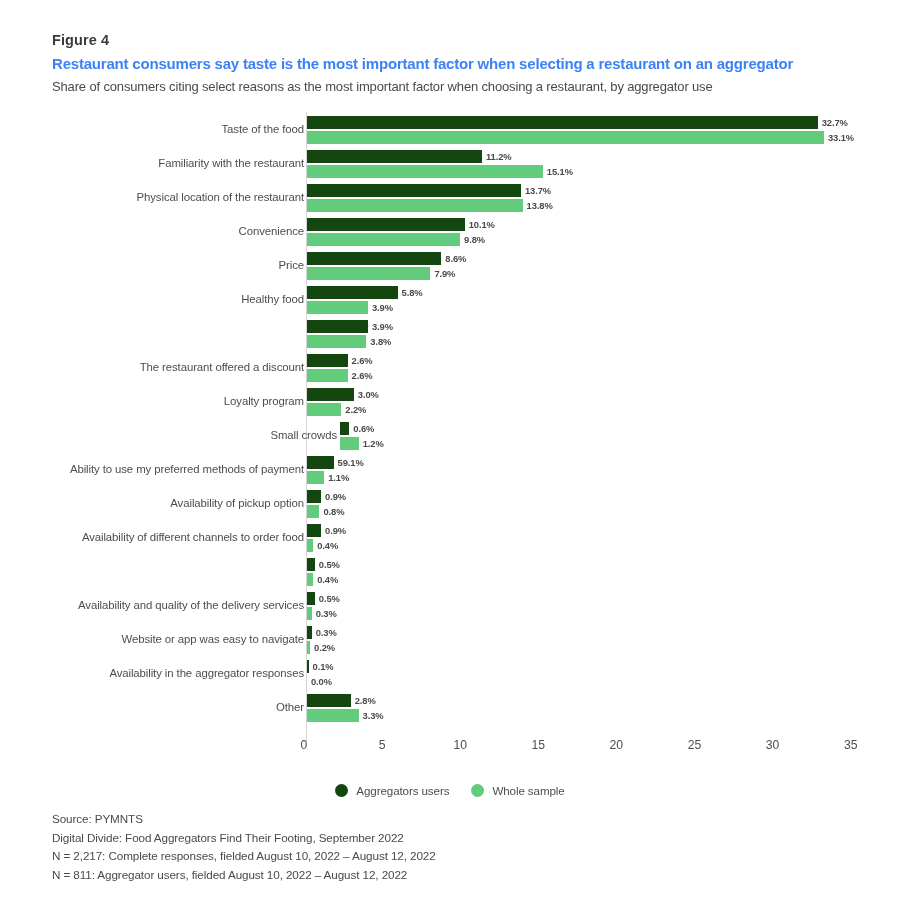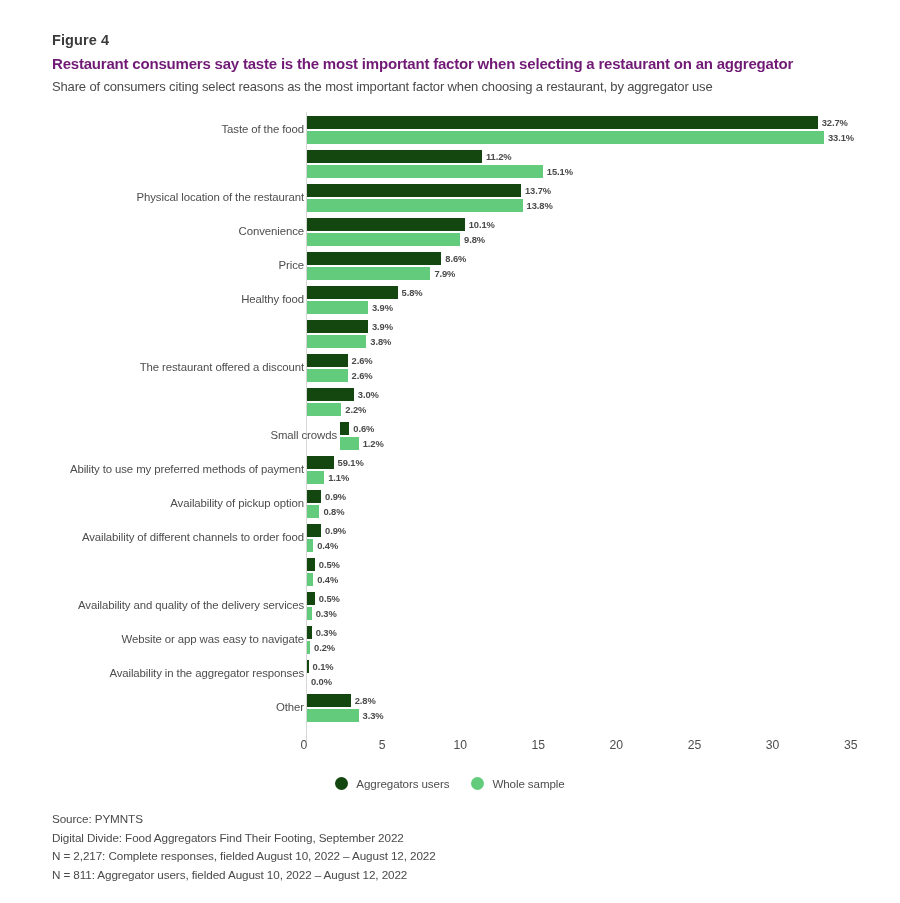--- a/index.html
+++ b/index.html
@@ -29,21 +29,21 @@
     font-size: 14.5px;
     font-weight: bold;
     color: #3b3b3b;
     letter-spacing: .1px;
   }
   .fig-title {
     position: absolute;
     left: 52px; top: 55px;
     font-size: 15px;
     font-weight: bold;
-    color: #701a75;
+    color: #3b82f6;
     letter-spacing: -.2px;
     white-space: nowrap;
   }
   .fig-sub {
     position: absolute;
     left: 52px; top: 79px;
     font-size: 13px;
     font-weight: 400;
     color: #4a4a4a;
     letter-spacing: -.15px;
@@ -122,21 +122,21 @@
   }
 
   
   .legend {
     position: absolute;
     left: 0; top: 777px;
     width: 900px;
     height: 20px;
     display: flex;
     justify-content: center;
-    align-items: flex-start;
+    align-items: flex-end;
   }
   .legend-item {
     display: flex;
     align-items: center;
     margin: 0 11px;
   }
   .legend-dot {
     width: 13px; height: 13px;
     border-radius: 50%;
     margin-right: 8px;
@@ -176,20 +176,21 @@
     <div class="axis-line"></div>
     <div id="rows">
         <div class="row" style="top: 6px;">
           <div class="cat-label">Taste of the food</div>
           <div class="bar dark" style="width: 510.752px; background: rgb(20, 71, 15);"></div>
           <div class="bar-val dark" style="left: 821.752px;">32.7%</div>
           <div class="bar light" style="width: 517px; background: rgb(98, 204, 124);"></div>
           <div class="bar-val light" style="left: 828px;">33.1%</div>
         </div>
         <div class="row" style="top: 40px;">
+          <div class="cat-label">Familiarity with the restaurant</div>
           <div class="bar dark" style="width: 174.937px; background: rgb(20, 71, 15);"></div>
           <div class="bar-val dark" style="left: 485.937px;">11.2%</div>
           <div class="bar light" style="width: 235.852px; background: rgb(98, 204, 124);"></div>
           <div class="bar-val light" style="left: 546.852px;">15.1%</div>
         </div>
         <div class="row" style="top: 74px;">
           <div class="cat-label">Physical location of the restaurant</div>
           <div class="bar dark" style="width: 213.985px; background: rgb(20, 71, 15);"></div>
           <div class="bar-val dark" style="left: 524.985px;">13.7%</div>
           <div class="bar light" style="width: 215.547px; background: rgb(98, 204, 124);"></div>
@@ -223,20 +224,21 @@
           <div class="bar-val light" style="left: 370.353px;">3.8%</div>
         </div>
         <div class="row" style="top: 244px;">
           <div class="cat-label">The restaurant offered a discount</div>
           <div class="bar dark" style="width: 40.6103px; background: rgb(20, 71, 15);"></div>
           <div class="bar-val dark" style="left: 351.61px;">2.6%</div>
           <div class="bar light" style="width: 40.6103px; background: rgb(98, 204, 124);"></div>
           <div class="bar-val light" style="left: 351.61px;">2.6%</div>
         </div>
         <div class="row" style="top: 278px;">
+          <div class="cat-label">Loyalty program</div>
           <div class="bar dark" style="width: 46.858px; background: rgb(20, 71, 15);"></div>
           <div class="bar-val dark" style="left: 357.858px;">3.0%</div>
           <div class="bar light" style="width: 34.3625px; background: rgb(98, 204, 124);"></div>
           <div class="bar-val light" style="left: 345.363px;">2.2%</div>
         </div>
         <div class="row" style="top: 312px; margin-left: 33px;">
           <div class="cat-label">Small crowds</div>
           <div class="bar dark" style="width: 9.3716px; background: rgb(20, 71, 15);"></div>
           <div class="bar-val dark" style="left: 320.372px;">0.6%</div>
           <div class="bar light" style="width: 18.7432px; background: rgb(98, 204, 124);"></div>

